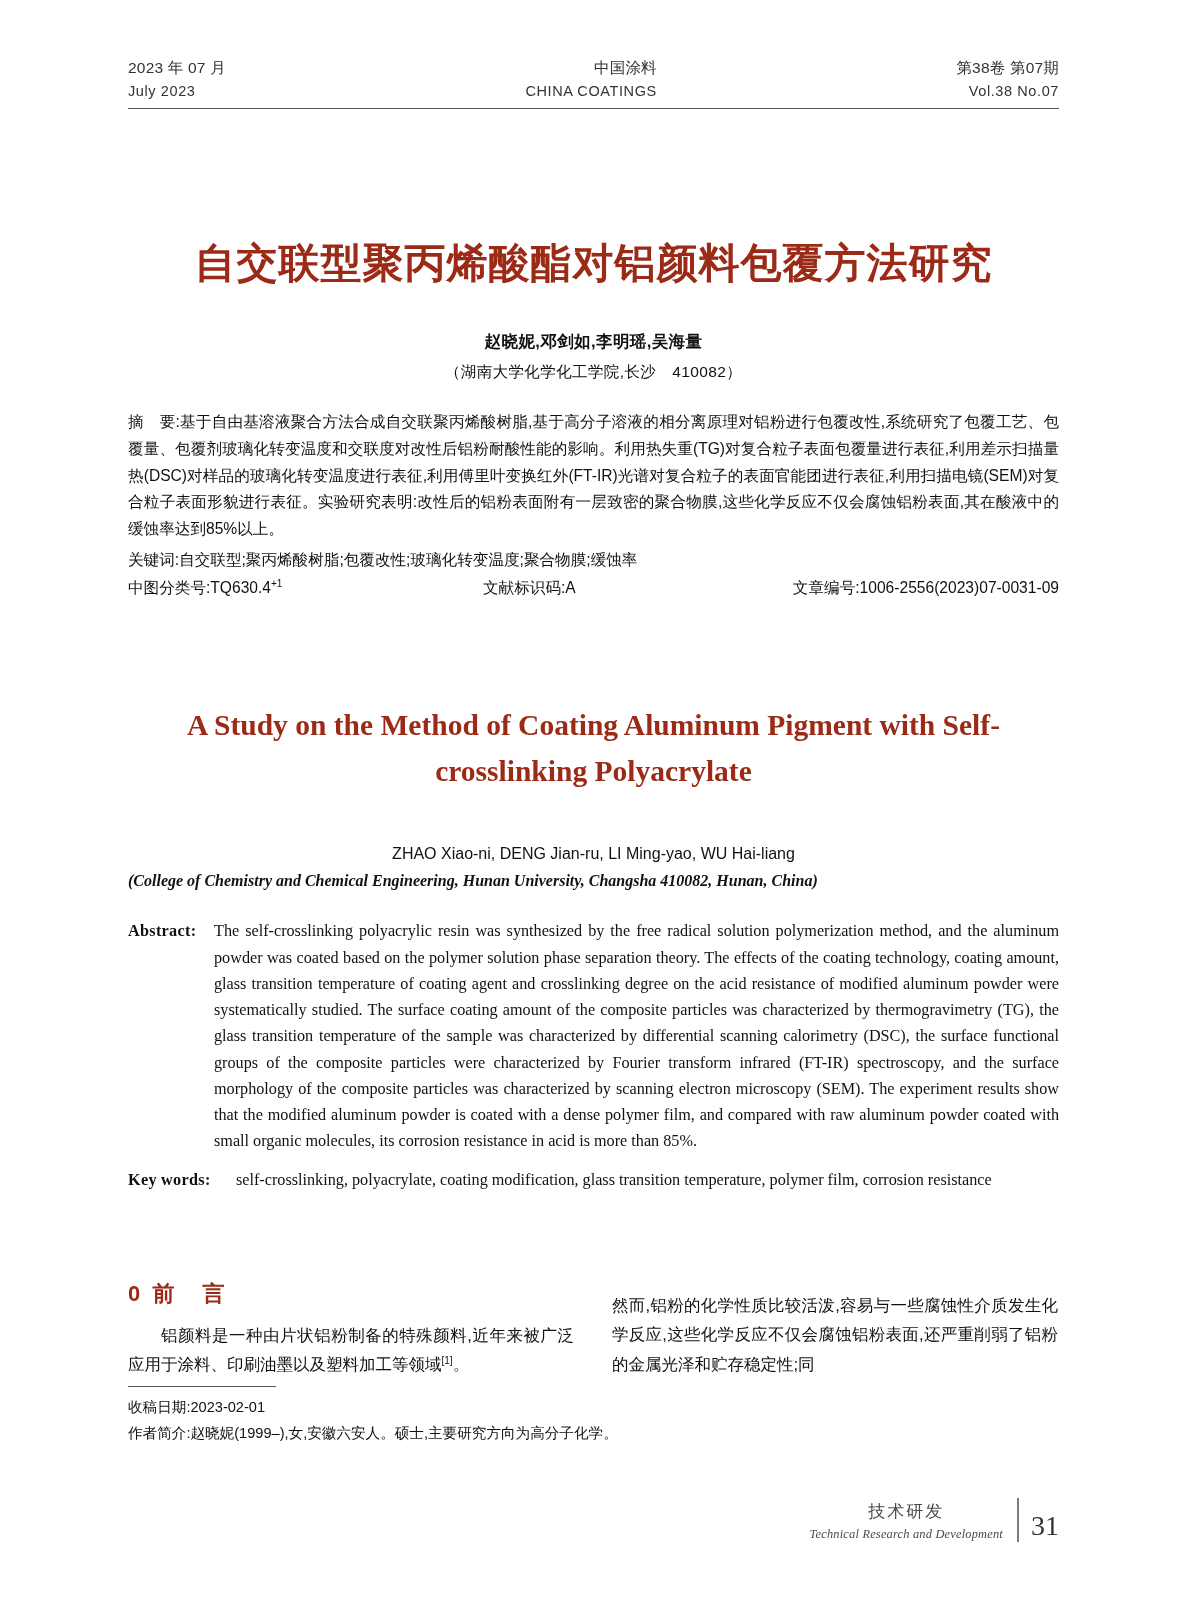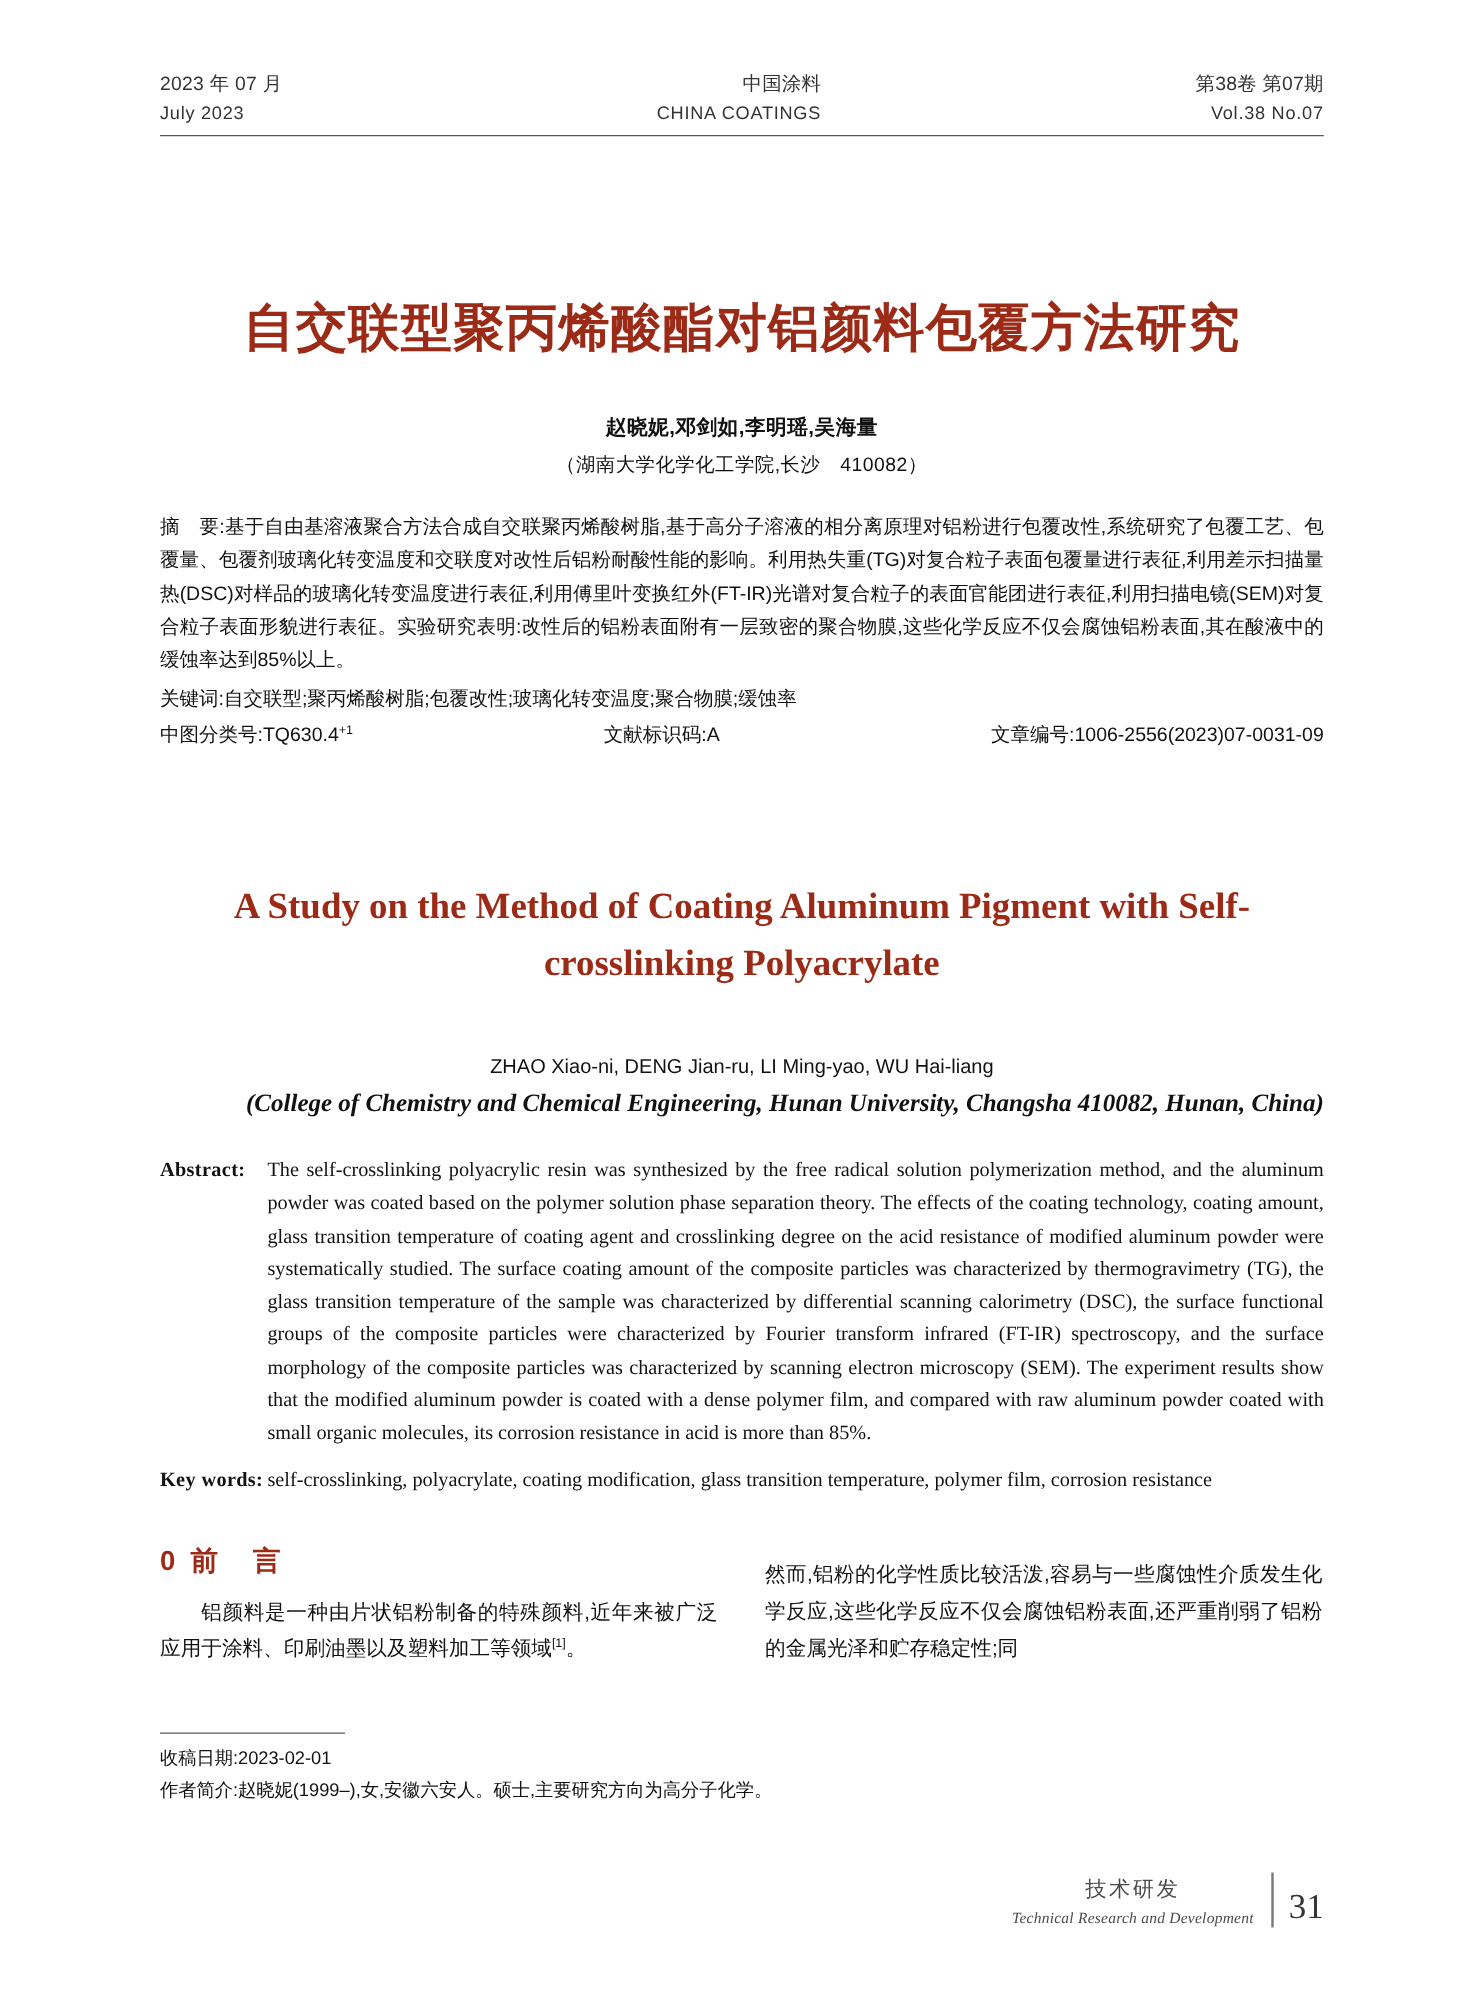--- a/index.html
+++ b/index.html
@@ -124,25 +124,25 @@
   }
   .en-authors {
     margin-top: 51px;
     text-align: center;
     font-family: "Liberation Sans", sans-serif;
     font-size: 16px;
     color: #111;
   }
   .en-affil {
     margin-top: 9px;
-    text-align: right;
+    text-align: left;
     font-family: "Liberation Serif", serif;
     font-style: italic;
     font-weight: bold;
-    font-size: 20px;
+    font-size: 16px;
     color: #111;
   }
 
   
   .en-abs {
     margin-top: 28px;
     display: flex;
     align-items: flex-start;
     font-family: "Liberation Serif", serif;
     font-size: 16.2px;
@@ -160,31 +160,32 @@
     text-align: justify;
   }
   .en-kw {
     margin-top: 12px;
     display: flex;
     align-items: flex-start;
     font-family: "Liberation Serif", serif;
     font-size: 16.2px;
     line-height: 1.62;
     color: #111;
+    gap: 22px;
   }
   .en-kw .lbl {
     font-weight: bold;
     width: 86px;
     flex: none;
     letter-spacing: .3px;
   }
 
   
   .body-cols {
-    margin-top: 36px;
+    margin-top: 86px;
     display: flex;
     gap: 38px;
   }
   .col-l, .col-r { width: 446px; }
   .sec-head {
     color: #9b2a16;
     font-family: "Liberation Sans", sans-serif;
     font-weight: bold;
     font-size: 22px;
     letter-spacing: 3px;

